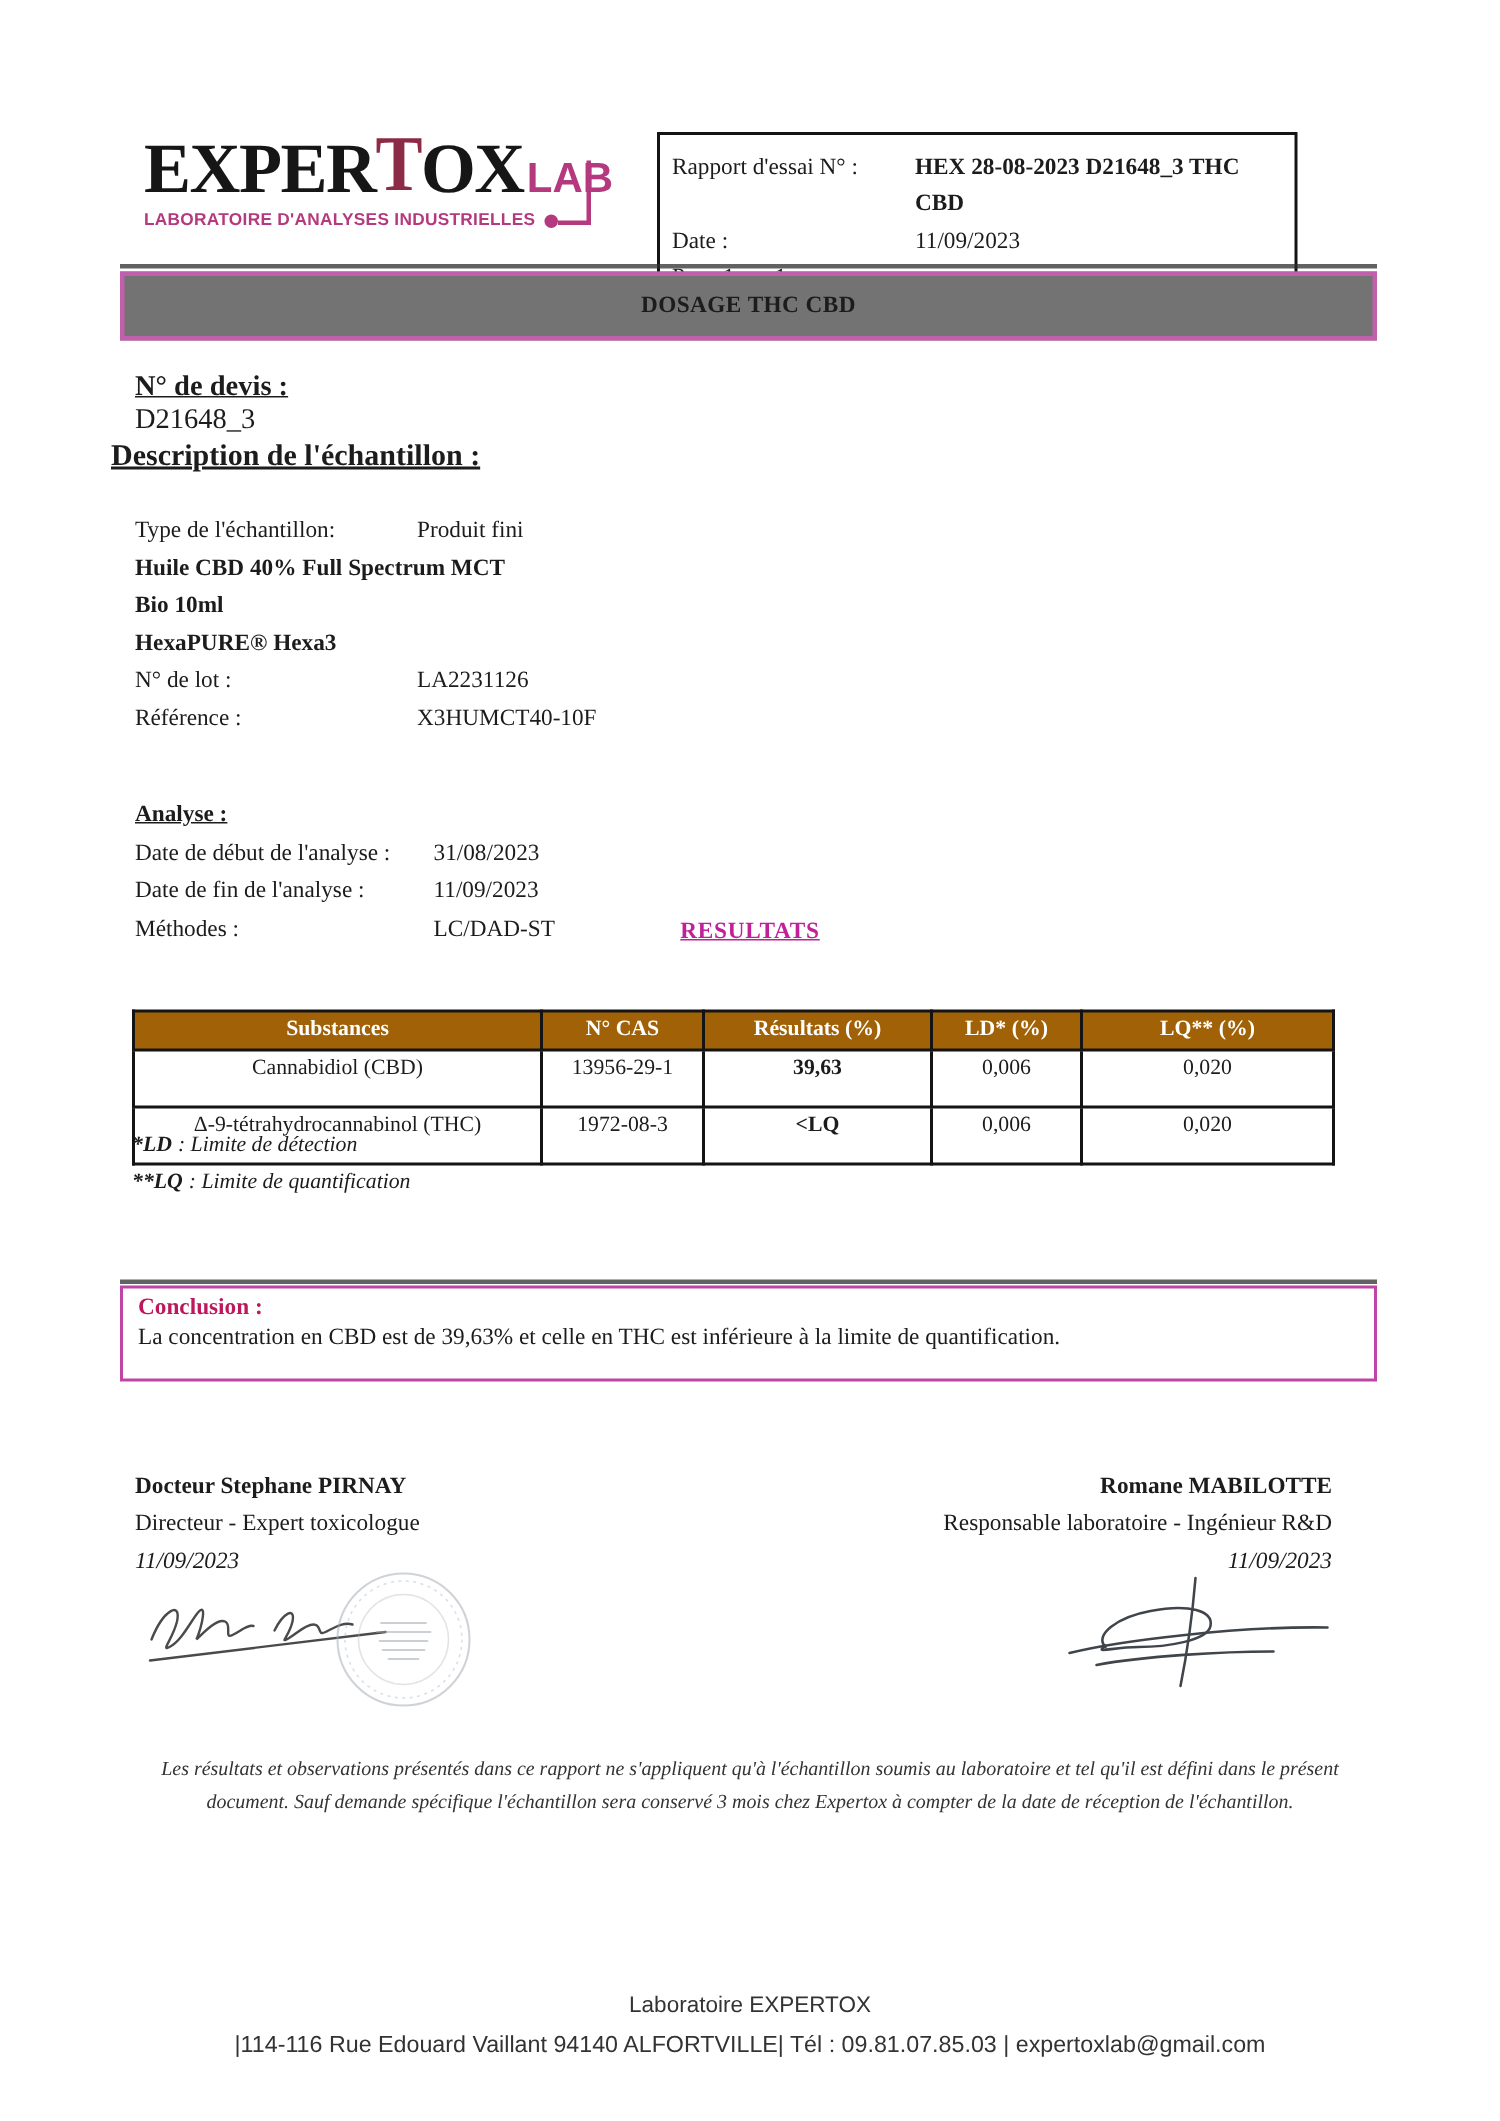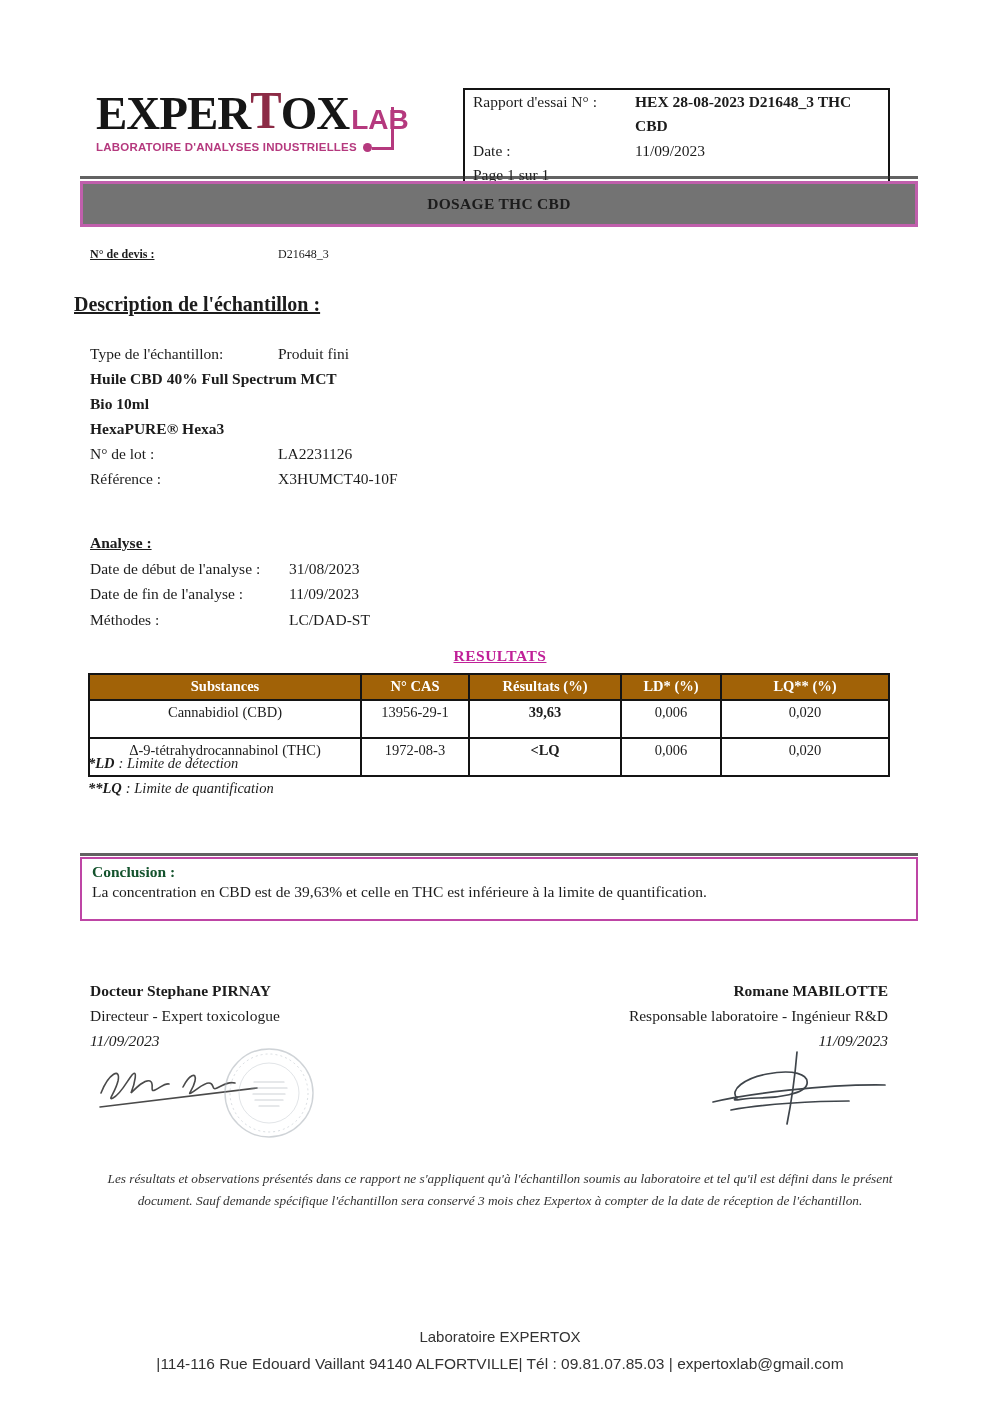--- a/index.html
+++ b/index.html
@@ -13,58 +13,58 @@
   
   .logo { position:absolute; left:96px; top:90px; width:330px; }
   .brand { font-weight:bold; font-size:47px; line-height:1; letter-spacing:-1px; color:#161616; white-space:nowrap; }
   .brand-t { color:#8C2B46; display:inline-block; transform:scaleY(1.12); transform-origin:bottom; }
   .brand-lab { font-family:"Liberation Sans", sans-serif; font-weight:700; font-size:28px; color:#B5397E; letter-spacing:0; margin-left:2px; }
   .tagline { margin-top:4px; font-family:"Liberation Sans", sans-serif; font-weight:700; font-size:11.5px; color:#B5397E; letter-spacing:0.2px; display:flex; align-items:center; gap:6px; white-space:nowrap; }
   .tag-dot { width:9px; height:9px; border-radius:50%; background:#B5397E; flex:none; }
   .tag-connector { position:absolute; left:276px; top:17px; width:22px; height:43px; border-right:3px solid #B5397E; border-bottom:3px solid #B5397E; }
 
   
-  .report-box { position:absolute; left:463px; top:88px; width:427px; border:2.5px solid #141414; padding:0 8px 6px; font-size:15.5px; line-height:1.58; }
+  .report-box { position:absolute; left:438px; top:88px; width:427px; border:2.5px solid #141414; padding:10px 8px 6px; font-size:15.5px; line-height:1.58; }
   .rb-row { display:flex; }
   .rb-label { width:162px; flex:none; }
   .rb-strong { font-weight:bold; }
 
   
   .rule-dark { position:absolute; height:3px; background:#2e2e2e; opacity:.75; }
   .banner-topline { left:80px; top:176px; width:838px; }
   .banner { position:absolute; left:80px; top:181px; width:838px; height:46px; background:#737373; border:3px solid #C05FAC; display:flex; align-items:center; justify-content:center; font-weight:bold; font-size:15.5px; letter-spacing:.3px; }
 
   
-  .devis { position:absolute; left:90px; top:247px; display:flex; font-size:12px; }
+  .devis { position:absolute; left:90px; top:247px; display:flex; font-size:19px;flex-direction:column; }
   .lv-label { width:188px; flex:none; }
   .heading-u { font-weight:bold; text-decoration:underline; }
   .sec-heading { position:absolute; left:74px; font-size:20px; font-weight:bold; text-decoration:underline; }
   .desc-heading { top:293px; }
   .sample-rows { position:absolute; left:90px; top:341px; font-size:15.5px; line-height:25px; }
   .s-row { display:flex; }
   .bold { font-weight:bold; }
 
   .analysis-block { position:absolute; left:90px; top:530px; font-size:15.5px; line-height:25.5px; }
   .a-row { display:flex;gap:16px; }
   .a-label { width:183px; flex:none; }
 
   
-  .results-heading { position:absolute; left:0; right:0; top:647px; text-align:center; font-weight:bold; font-size:15.5px; letter-spacing:.5px; color:#C02098; text-decoration:underline; }
+  .results-heading { position:absolute; left:0; right:0; top:612px; text-align:center; font-weight:bold; font-size:15.5px; letter-spacing:.5px; color:#C02098; text-decoration:underline; }
   .results-table { position:absolute; left:88px; top:673px; border-collapse:collapse; table-layout:fixed; width:800px; }
   .results-table th, .results-table td { border:2px solid #141414; text-align:center; }
   .results-table th { background:#a16207; color:#ffffff; font-size:14.5px; font-weight:bold; padding:3px 0 4px; }
   .results-table td { font-size:14.5px; padding:3px 0 16px; }
   .td-result { font-weight:bold; }
   .footnotes { position:absolute; left:88px; top:751px; font-style:italic; font-size:14.5px; line-height:1.7; }
   .fn-term { font-weight:bold; margin-right:4px; }
 
   
   .conclusion-topline { left:80px; top:853px; width:838px; height:2.5px; }
   .conclusion-box { position:absolute; left:80px; top:857px; width:838px; height:64px; border:2.5px solid #BE45A5; padding:4px 10px; }
-  .conclusion-label { color:#14532d; font-weight:bold; font-size:15.5px; }
+  .conclusion-label { color:#be185d; font-weight:bold; font-size:15.5px; }
   .conclusion-text { font-size:15.5px; margin-top:2px; }
 
   
   .sig-left { position:absolute; left:90px; top:982px; font-size:15.5px; }
   .sig-right { position:absolute; right:112px; top:982px; font-size:15.5px; text-align:right; }
   .sig-name { font-weight:bold; }
   .sig-role { margin-top:7px; }
   .sig-date { margin-top:7px; font-style:italic; }
   .scribble-left { position:absolute; left:95px; top:1057px; }
   .stamp { position:absolute; left:222px; top:1046px; }

